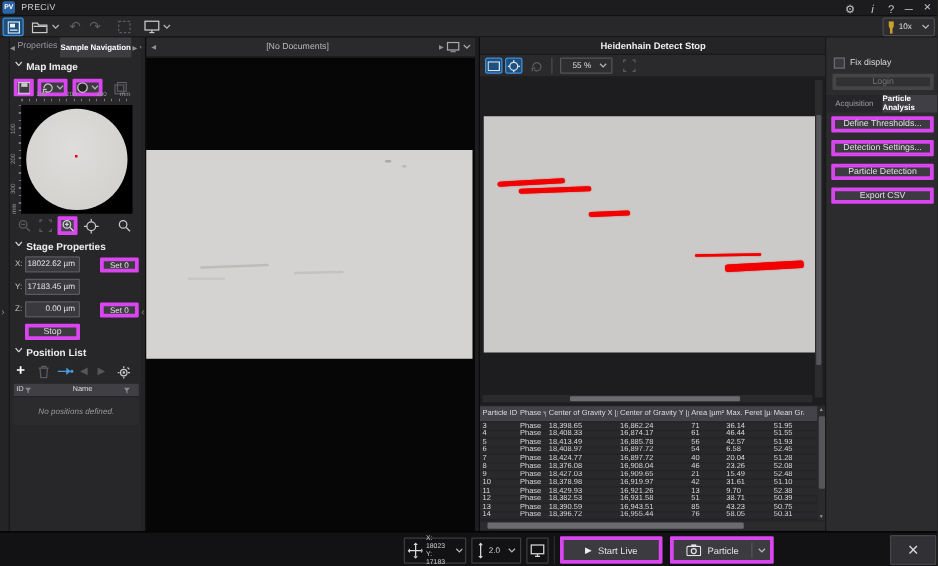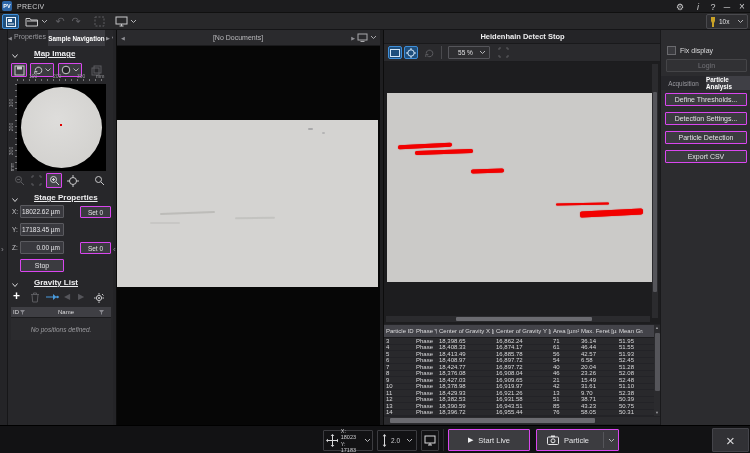--- a/index.html
+++ b/index.html
@@ -17,25 +17,25 @@
   .apptitle { margin-left:5px; font-size:7px; color:#cfcfd1; letter-spacing:.3px; }
   .wctrl { position:absolute; top:0; height:13px; width:14px; color:#c9c9cb; font-size:9px; display:flex; align-items:center; justify-content:center; cursor:default; }
 
   
   .toolbar { left:0; top:13px; width:750px; height:17px; background:#28282a; border-bottom:1px solid #151517; }
   .tbtn { position:absolute; top:1px; height:15px; display:flex; align-items:center; justify-content:center; border-radius:2px; }
   .bluebtn { background:#1f4f7d; border:1px solid #3f8fd9; }
   .grayglyph { color:#5f5f64; }
 
   
-  .btn { background:#3b3b40; border:1px solid #d946ef; color:#e2e2e4; border-radius:1px; display:flex; align-items:center; justify-content:center; font-size:7px; }
+  .btn { background:#3b3b40; border:3px solid #d946ef; color:#e2e2e4; border-radius:1px; display:flex; align-items:center; justify-content:center; font-size:7px; }
   .btn.disabled { background:#313134; border-color:#454548; color:#737378; }
   .valbox { background:#39393e; border:1px solid #5a5a5f; color:#e6e6e8; font-size:6.5px; display:flex; align-items:center; justify-content:flex-end; padding-right:3px; border-radius:1px; }
 
-  .sechead { font-size:8px; font-weight:bold; color:#ededef; display:flex; align-items:flex-end; gap:16px;text-decoration:underline; }
+  .sechead { font-size:8px; font-weight:bold; color:#ededef; display:flex; align-items:flex-start; gap:3px; }
 
   
   .leftstrip { left:0; top:30px; width:8px; height:395px; background:#242427; border-right:1px solid #161618; }
   .leftpanel { left:8px; top:30px; width:105px; height:395px; background:#27272a; }
   .lsplit { left:113px; top:30px; width:4px; height:395px; background:#242427; border-right:1px solid #0c0c0c; }
   .docpanel { left:117px; top:30px; width:263px; height:395px; background:#060606; }
   .docbar { left:0; top:0; width:263px; height:16px; background:#2a2a2d; border-bottom:1px solid #1a1a1c; }
   .scanpanel { left:383px; top:30px; width:277px; height:395px; background:#232326; border-left:1px solid #0c0c0c; }
   .rightpanel { left:660px; top:30px; width:90px; height:395px; background:#2c2c2f; border-left:1px solid #19191b; }
 
@@ -244,21 +244,21 @@
         <span>Set 0</span>
       </div>
     <div class="abs btn" style="left:12px;top:229px;width:44px;height:13px">
         <span>Stop</span>
       </div>
 
     <div class="abs sechead" style="left:4px;top:248px">
       <svg width="6" height="4">
           <path d="M0.5 0.5l2.5 3 2.5-3" stroke="#d8d8da" fill="none"></path>
         </svg>
-      <span>Gravity List</span>
+      <span>Position List</span>
     </div>
     <span class="abs" style="left:5px;top:259px;font-size:12px;font-weight:bold;color:#fff">+</span>
     <div class="abs ctr" style="left:21px;top:261px;width:12px;height:12px">
       <svg width="10" height="11">
           <path d="M1 2.5h8M3.5 2.5V1h3v1.5M2 2.5l.7 7.5h4.6l.7-7.5" fill="none" stroke="#5c5c60"></path>
         </svg>
     </div>
     <div class="abs ctr" style="left:37px;top:261px;width:14px;height:12px">
       <svg width="13" height="8">
           <path d="M0 4h8" stroke="#4a9bdc"></path>

